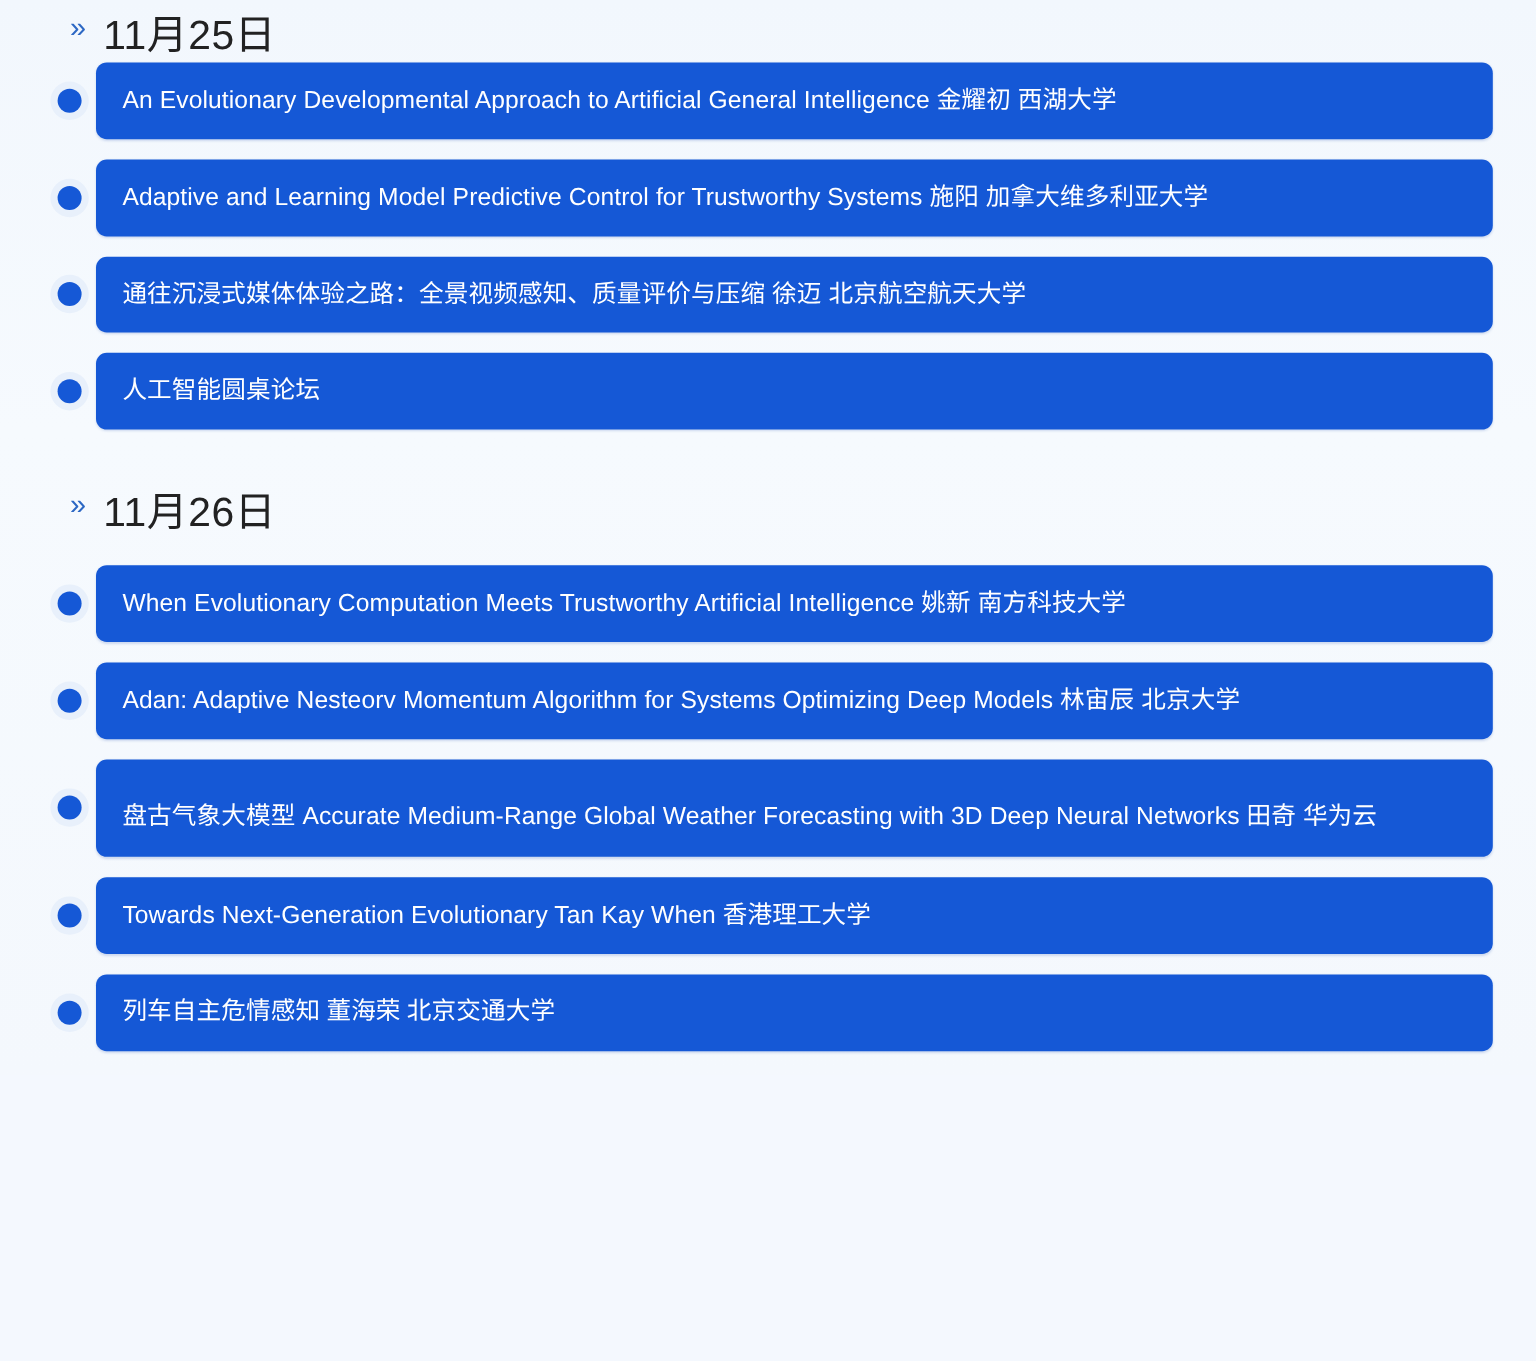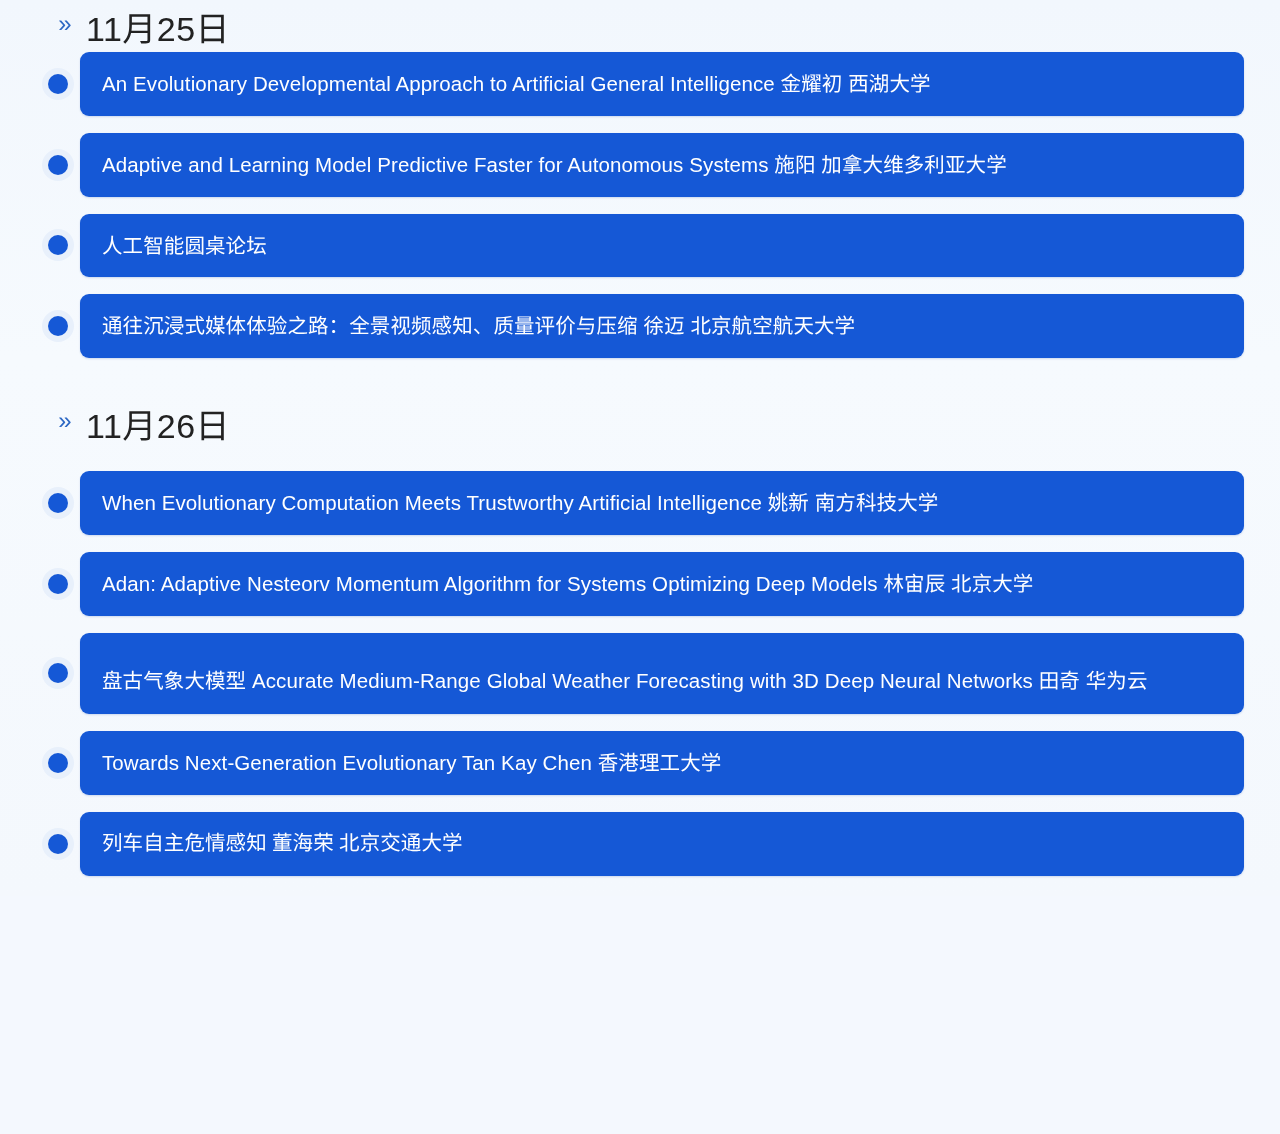--- a/index.html
+++ b/index.html
@@ -104,35 +104,35 @@
         <span class="bullet"></span>
       </span>
     <div class="pill">An Evolutionary Developmental Approach to Artificial General Intelligence 金耀初 西湖大学</div>
   </div>
 
 
   <div class="row">
     <span class="bullet-wrap">
         <span class="bullet"></span>
       </span>
-    <div class="pill">Adaptive and Learning Model Predictive Faster for Autonomous Systems 施阳 加拿大维多利亚大学</div>
+    <div class="pill">Adaptive and Learning Model Predictive Control for Trustworthy Systems 施阳 加拿大维多利亚大学</div>
+  </div>
+
+  <div class="row">
+    <span class="bullet-wrap">
+        <span class="bullet"></span>
+      </span>
+    <div class="pill">通往沉浸式媒体体验之路：全景视频感知、质量评价与压缩 徐迈 北京航空航天大学</div>
   </div>
 
   <div class="row">
     <span class="bullet-wrap">
         <span class="bullet"></span>
       </span>
     <div class="pill">人工智能圆桌论坛</div>
-  </div>
-
-  <div class="row">
-    <span class="bullet-wrap">
-        <span class="bullet"></span>
-      </span>
-    <div class="pill">通往沉浸式媒体体验之路：全景视频感知、质量评价与压缩 徐迈 北京航空航天大学</div>
   </div>
 
   <div class="day-heading second">
     <span class="chev">»</span>
     <span class="day-label">11月26日</span>
   </div>
 
   <div class="row">
     <span class="bullet-wrap">
         <span class="bullet"></span>
@@ -151,21 +151,21 @@
     <span class="bullet-wrap">
         <span class="bullet"></span>
       </span>
     <div class="pill tall">盘古气象大模型 Accurate Medium-Range Global Weather Forecasting with 3D Deep Neural Networks 田奇 华为云</div>
   </div>
 
   <div class="row">
     <span class="bullet-wrap">
         <span class="bullet"></span>
       </span>
-    <div class="pill">Towards Next-Generation Evolutionary Tan Kay Chen 香港理工大学</div>
+    <div class="pill">Towards Next-Generation Evolutionary Tan Kay When 香港理工大学</div>
   </div>
 
   <div class="row last">
     <span class="bullet-wrap">
         <span class="bullet"></span>
       </span>
     <div class="pill">列车自主危情感知 董海荣 北京交通大学</div>
   </div>
 
 </div>

